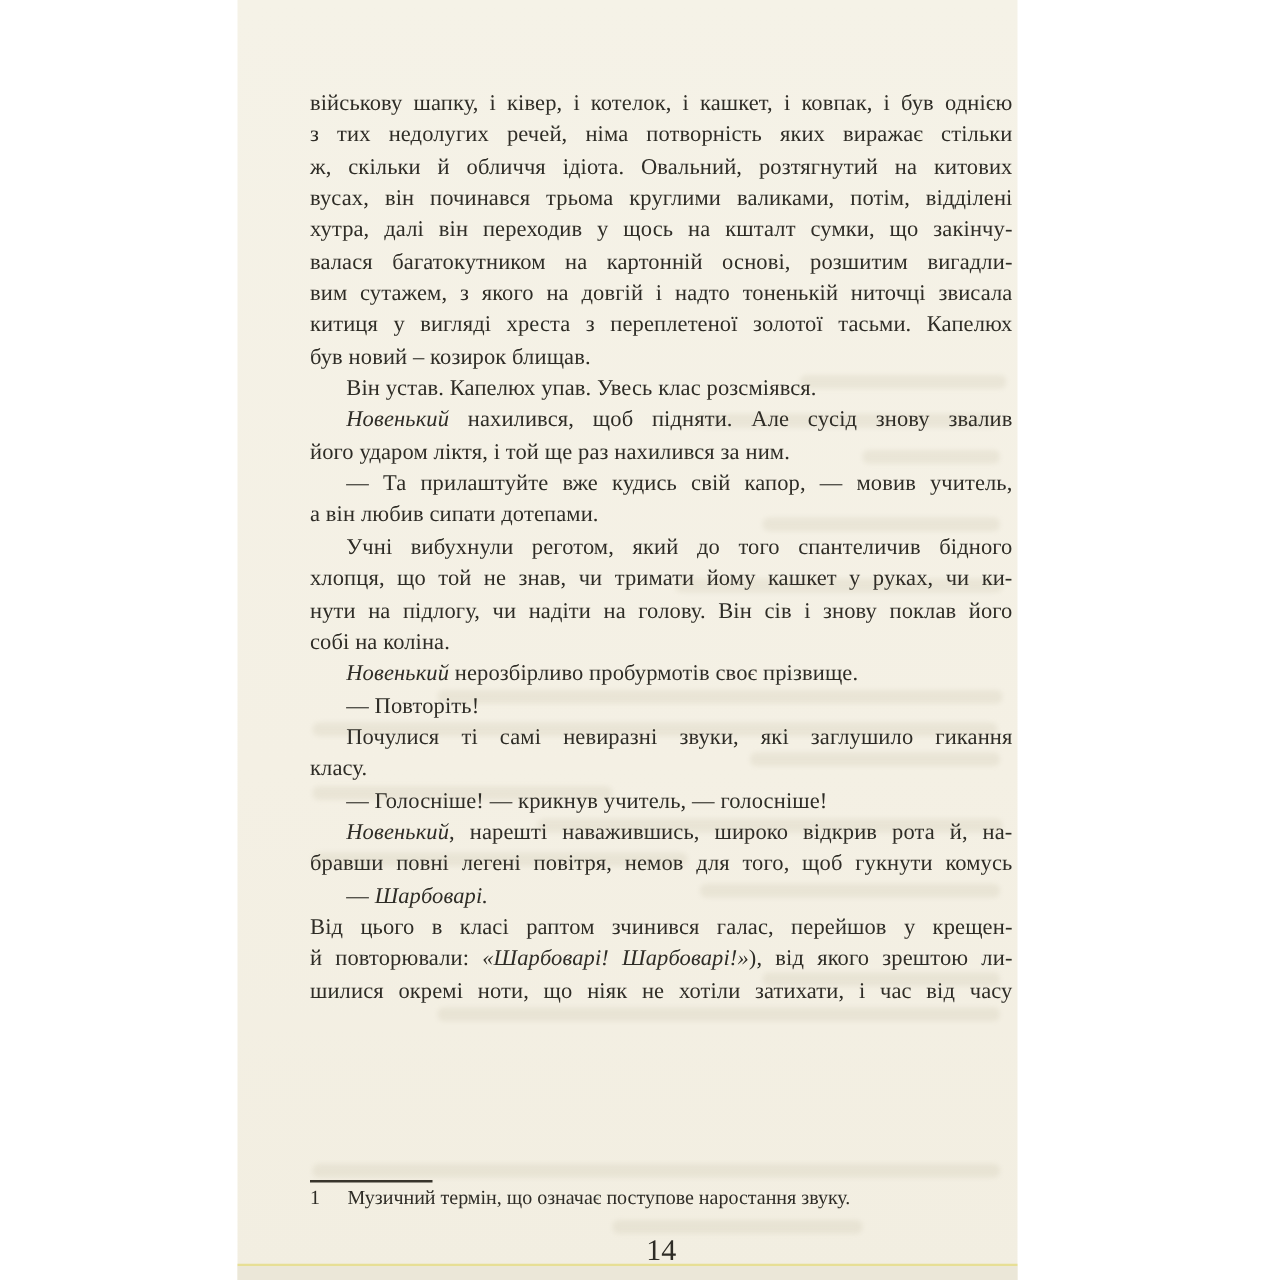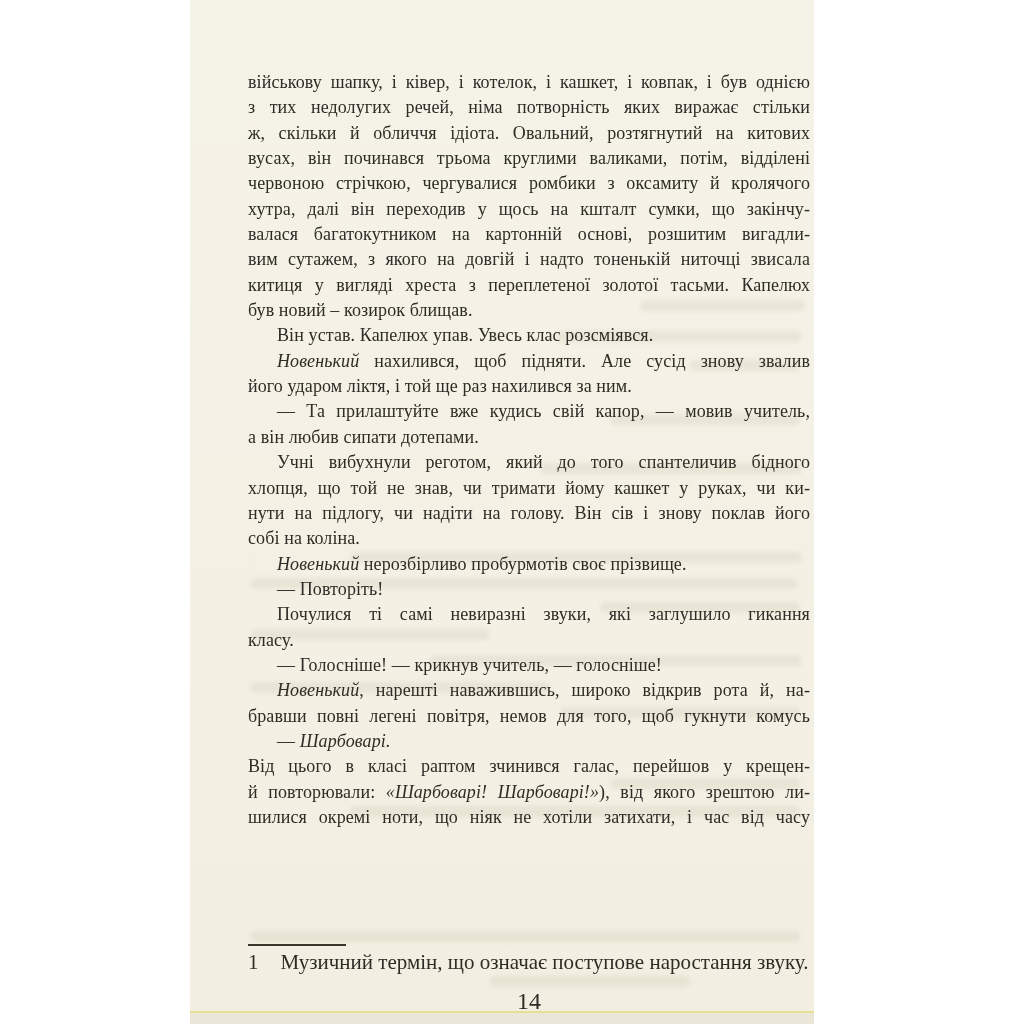--- a/index.html
+++ b/index.html
@@ -56,21 +56,21 @@
   .footnote-rule {
     position: absolute;
     left: 58px; top: 944px;
     width: 98px; height: 0;
     border-top: 2px solid #38352c;
   }
   .footnote {
     position: absolute;
     left: 58px; top: 950px;
     width: 562px;
-    font-size: 21px;
+    font-size: 16px;
     color: #2e2c26;
   }
   .footnote .fn-marker { margin-right: 22px; }
   .page-number {
     position: absolute;
     left: 58px; top: 988px;
     width: 562px;
     text-align: center;
     font-size: 24px;
     color: #2e2c26;
@@ -111,21 +111,20 @@
       <div class="ghost" style="left:160px; top:806px; width:450px;"></div>
       <div class="ghost" style="left:60px;  top:931px; width:550px;"></div>
       <div class="ghost" style="left:300px; top:976px; width:200px;"></div>
     </div>
 
     <div class="text-block">
         <div class="line j"><span>військову шапку, і ківер, і котелок, і кашкет, і ковпак, і був однією</span></div>
         <div class="line j"><span>з тих недолугих речей, німа потворність яких виражає стільки</span></div>
         <div class="line j"><span>ж, скільки й обличчя ідіота. Овальний, розтягнутий на китових</span></div>
         <div class="line j"><span>вусах, він починався трьома круглими валиками, потім, відділені</span></div>
-        <div class="line j"><span>червоною стрічкою, чергувалися ромбики з оксамиту й кролячого</span></div>
         <div class="line j"><span>хутра, далі він переходив у щось на кшталт сумки, що закінчу-</span></div>
         <div class="line j"><span>валася багатокутником на картонній основі, розшитим вигадли-</span></div>
         <div class="line j"><span>вим сутажем, з якого на довгій і надто тоненькій ниточці звисала</span></div>
         <div class="line j"><span>китиця у вигляді хреста з переплетеної золотої тасьми. Капелюх</span></div>
         <div class="line"><span>був новий – козирок блищав.</span></div>
         <div class="line ind"><span>Він устав. Капелюх упав. Увесь клас розсміявся.</span></div>
         <div class="line j ind"><span class="it">Новенький</span><span> нахилився, щоб підняти. Але сусід знову звалив</span></div>
         <div class="line"><span>його ударом ліктя, і той ще раз нахилився за ним.</span></div>
         <div class="line j ind"><span>— Та прилаштуйте вже кудись свій капор, — мовив учитель,</span></div>
         <div class="line"><span>а він любив сипати дотепами.</span></div>

